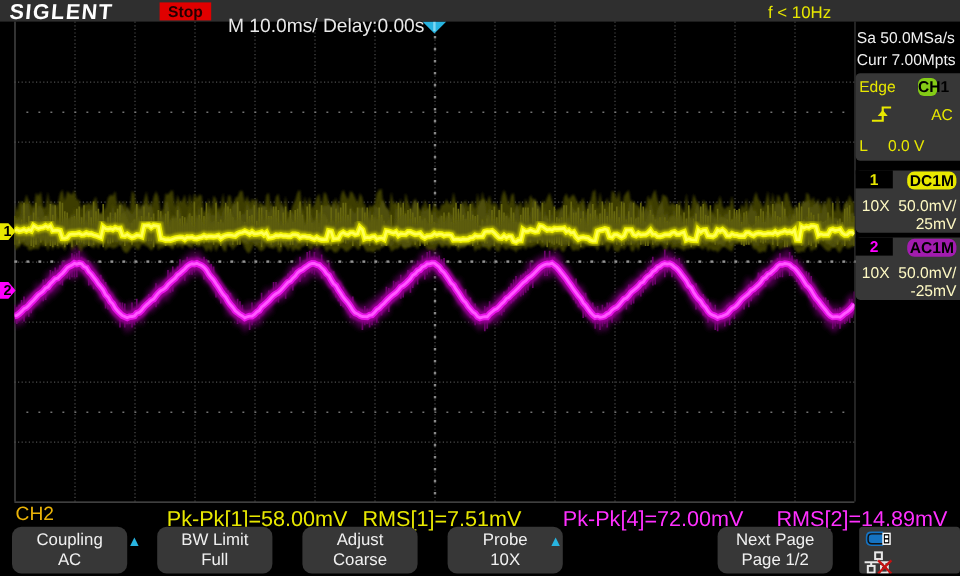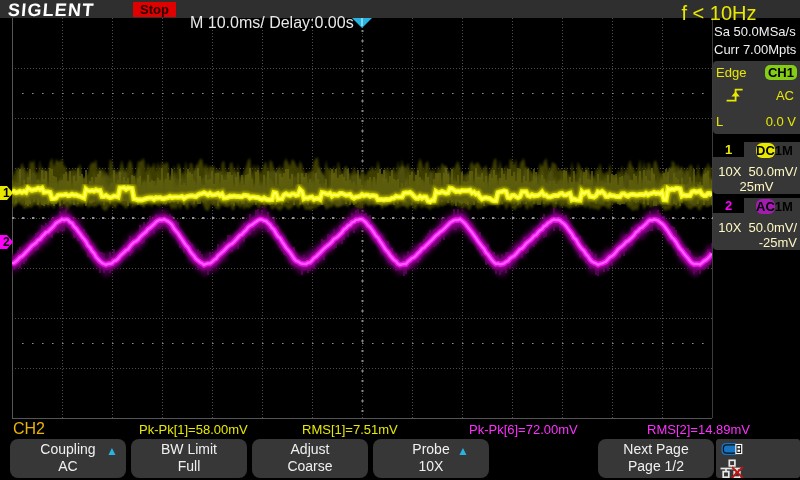--- a/index.html
+++ b/index.html
@@ -1,30 +1,30 @@
 <!DOCTYPE html>
 <html><head><meta charset="utf-8">
 <style>
   html,body{margin:0;padding:0;background:#000;width:800px;height:480px;overflow:hidden;}
   body{font-family:"Liberation Sans",sans-serif;position:relative;}
   .abs{position:absolute;}
   .topbar{left:0;top:0;width:800px;height:18px;background:#2f2f2f;}
   .logo{left:8px;top:0px;color:#fff;font-size:18px;font-weight:700;letter-spacing:1.2px;transform:skewX(-5deg);}
   .stopbox{left:104px;top:2px;width:43px;height:15px;background:#e00000;color:#250000;font-size:13px;font-weight:700;text-align:center;line-height:15px;margin-left:29px;}
   .tbtext{left:155px;top:14px;color:#e8e8e8;font-size:16px;margin-left:35px;}
-  .ftext{left:640px;top:2px;width:158px;color:#e8e800;font-size:20px;text-align:center;}
+  .ftext{left:640px;top:2px;width:158px;color:#e8e800;font-size:14px;text-align:left;}
   .satext{left:714px;top:23px;color:#f0f0f0;font-size:13px;line-height:18px;}
   .trigbox{left:713px;top:61px;width:87px;height:73px;background:#373737;border-radius:4px 0 0 4px;color:#e8e800;font-size:13px;}
-  .ch1pill{left:765px;top:65px;width:32px;height:15px;background:#84cc16;border-radius:5px;color:#000;font-weight:700;font-size:13px;text-align:center;line-height:15px;}
+  .ch1pill{left:765px;top:65px;width:16px;height:15px;background:#84cc16;border-radius:5px;color:#000;font-weight:700;font-size:13px;text-align:center;line-height:15px;}
   .chbox{left:713px;width:87px;height:52px;background:#373737;border-radius:4px 0 0 4px;}
   .chtab{left:713px;width:31px;height:15px;background:#000;font-size:13px;font-weight:700;text-align:center;line-height:15px;}
-  .chpill{left:756px;width:19px;height:15px;border-radius:6px;color:#000;font-weight:700;font-size:13px;text-align:center;line-height:15px;}
+  .chpill{left:756px;width:41px;height:15px;border-radius:6px;color:#000;font-weight:700;font-size:13px;text-align:center;line-height:15px;}
   .chtext{left:716px;width:81px;color:#fef9c3;font-size:13px;text-align:right;}
-  .meas{top:422px;font-size:13px;}
-  .btn{top:439px;width:116px;height:39px;background:#373737;border-radius:8px;color:#f0f0f0;font-size:14px;text-align:center;line-height:17px;padding-top:2px;box-sizing:border-box;}
+  .meas{top:422px;font-size:18px;}
+  .btn{top:439px;width:96px;height:39px;background:#373737;border-radius:8px;color:#f0f0f0;font-size:14px;text-align:center;line-height:17px;padding-top:2px;box-sizing:border-box;}
   .iconbox{left:716px;top:439px;width:84px;height:39px;background:#373737;border-radius:3px;}
   .uarr{position:absolute;top:4px;color:#28b4e0;font-size:12px;}
 </style></head>
 <body>
 <svg class="abs" style="left:0;top:0" width="800" height="480" viewBox="0 0 800 480">
   <defs>
     <clipPath id="scope">
         <rect x="12" y="18" width="700" height="400"></rect>
       </clipPath>
     <filter id="b1" x="-20%" y="-20%" width="140%" height="140%">
@@ -340,38 +340,38 @@
 
 <div class="abs trigbox"></div>
 <div class="abs" style="left:716px;top:65px;color:#e8e800;font-size:13px;">Edge</div>
 <div class="abs ch1pill">CH1</div>
 <svg class="abs" style="left:724px;top:84px" width="22" height="20" viewBox="0 0 22 20">
   <path d="M2.6 16.6 H11.6 V5.6 H18.6" fill="none" stroke="#e8e800" stroke-width="1.8"></path>
   <polygon points="11.6,7.6 7.4,12.6 15.8,12.6" fill="#e8e800"></polygon>
 </svg>
 <div class="abs" style="left:740px;top:88px;width:54px;color:#e8e800;font-size:13px;text-align:right;">AC</div>
 <div class="abs" style="left:716px;top:114px;color:#e8e800;font-size:13px;">L</div>
-<div class="abs" style="left:740px;top:114px;width:56px;color:#e8e800;font-size:13px;text-align:right;">0.0 V</div>
+<div class="abs" style="left:740px;top:114px;width:56px;color:#e8e800;font-size:13px;text-align:left;">0.0 V</div>
 
 <div class="abs chbox" style="top:142px"></div>
 <div class="abs chtab" style="top:142px;color:#e8e800;">1</div>
 <div class="abs chpill" style="top:143px;background:#e8e800;">DC1M</div>
 <div class="abs chtext" style="top:164px;">10X&nbsp; 50.0mV/</div>
-<div class="abs chtext" style="top:179px;text-align:center;">25mV</div>
+<div class="abs chtext" style="top:179px;">25mV</div>
 
 <div class="abs chbox" style="top:198px"></div>
 <div class="abs chtab" style="top:198px;color:#ff00ff;">2</div>
 <div class="abs chpill" style="top:199px;background:#a21caf;">AC1M</div>
 <div class="abs chtext" style="top:220px;">10X&nbsp; 50.0mV/</div>
 <div class="abs chtext" style="top:235px;">-25mV</div>
 
 <div class="abs meas" style="left:13px;color:#eab308;font-size:16px;top:420px;">CH2</div>
 <div class="abs meas" style="left:139px;color:#e8e800;">Pk-Pk[1]=58.00mV</div>
 <div class="abs meas" style="left:302px;color:#e8e800;">RMS[1]=7.51mV</div>
-<div class="abs meas" style="left:469px;color:#ff30ff;">Pk-Pk[6]=72.00mV</div>
+<div class="abs meas" style="left:469px;color:#ff30ff;">Pk-Pk[4]=72.00mV</div>
 <div class="abs meas" style="left:647px;color:#ff30ff;">RMS[2]=14.89mV</div>
 
 <div class="abs btn" style="left:10px;">Coupling<br>AC<span class="uarr" style="left:96px;">▲</span></div>
 <div class="abs btn" style="left:131px;">BW Limit<br>Full</div>
 <div class="abs btn" style="left:252px;">Adjust<br>Coarse</div>
 <div class="abs btn" style="left:373px;">Probe<br>10X<span class="uarr" style="left:84px;">▲</span></div>
 <div class="abs btn" style="left:598px;">Next Page<br>Page 1/2</div>
 <div class="abs iconbox"></div>
 <svg class="abs" style="left:716px;top:439px" width="84" height="39" viewBox="0 0 84 39">
 

